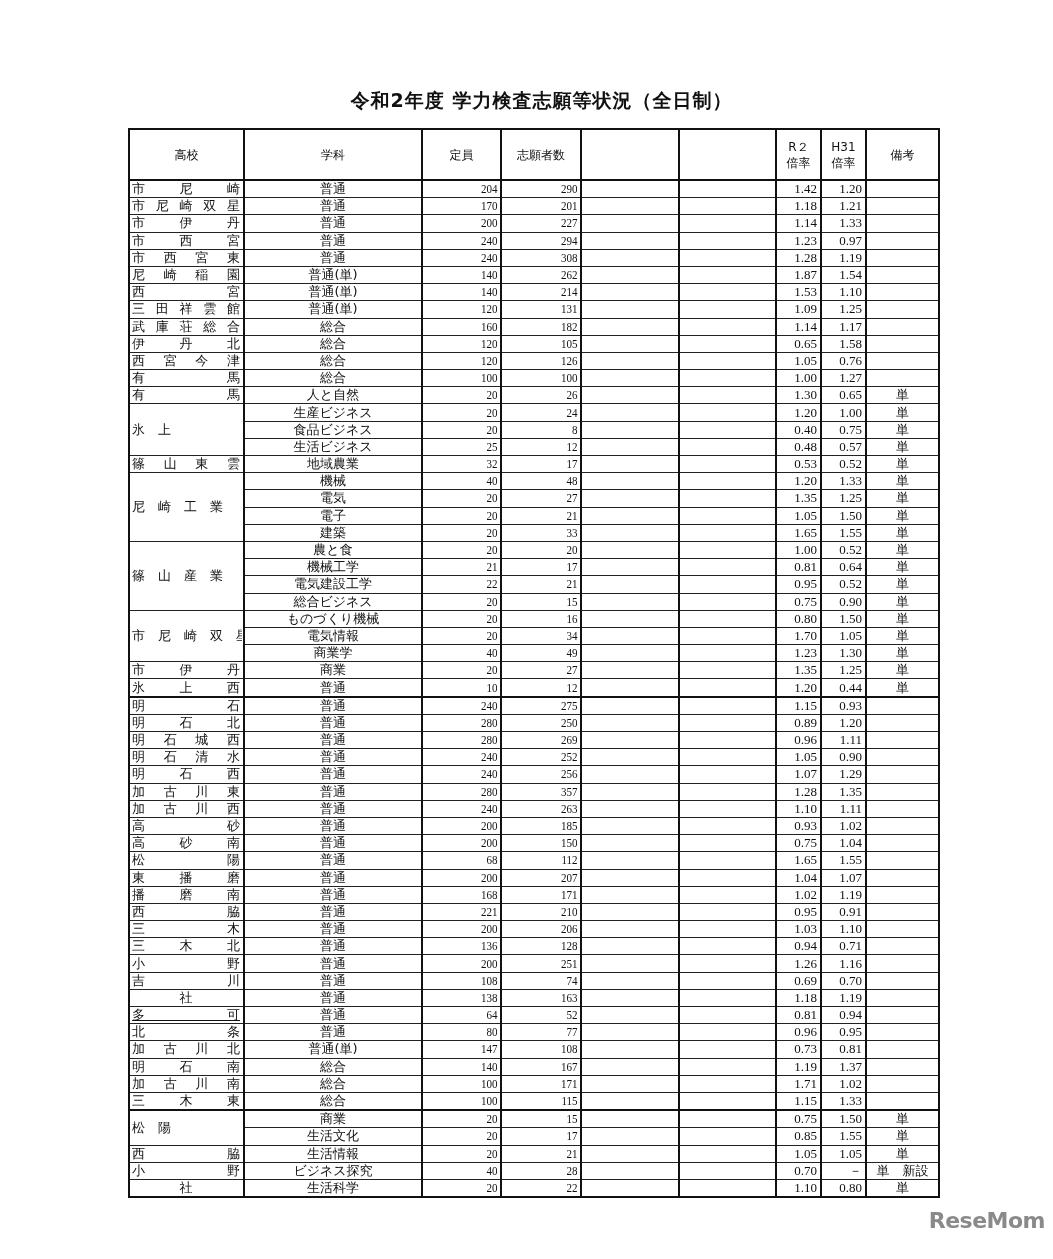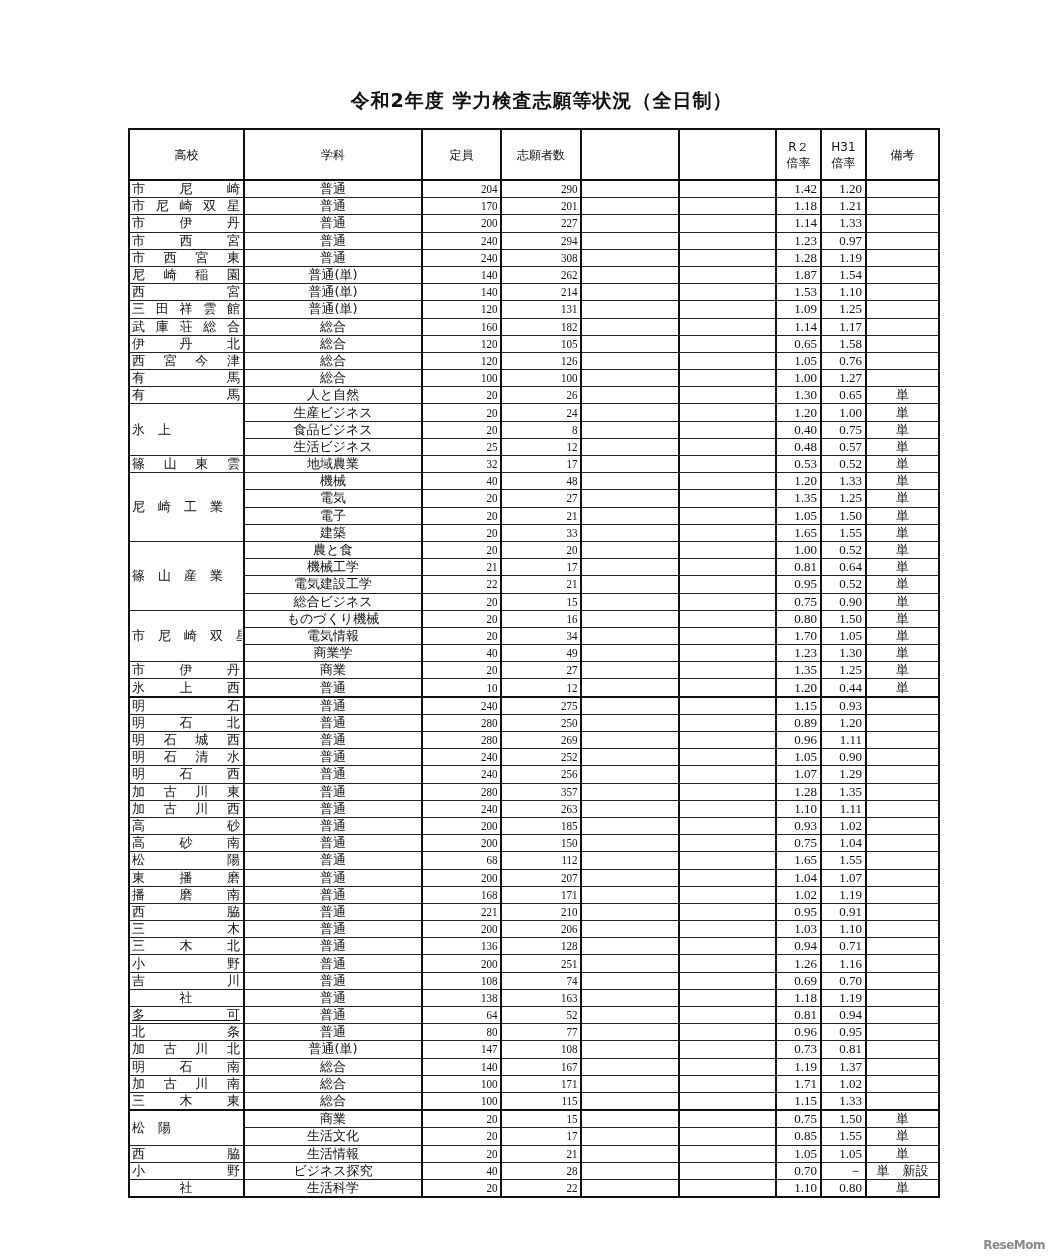--- a/index.html
+++ b/index.html
@@ -36,23 +36,23 @@
     }
     td.school { text-align: justify; text-align-last: justify; padding: 0 3px 0 2px !important; font-family: "DejaVu Sans", "Liberation Sans", sans-serif; letter-spacing: 0; border-radius: 7px; }
     td.school.left { text-align: left; text-align-last: left; }
     td.school.center { text-align: center; text-align-last: center; }
     td.dept { text-align: center; font-family: "DejaVu Sans", "Liberation Sans", sans-serif; }
     td.num { text-align: right; padding-right: 3px !important; font-family: "Liberation Serif", "DejaVu Serif", serif; font-size: 14px; transform: scaleX(0.85); transform-origin: right; }
     td.ratio { text-align: right; padding-right: 3px !important; font-family: "Liberation Serif", "DejaVu Serif", serif; font-size: 14px; }
     td.note { text-align: center; font-family: "DejaVu Sans", "Liberation Sans", sans-serif; font-size: 12px; }
     tr.grp-start td { border-top: 2.5px solid #111; }
     .watermark {
-      position: absolute; right: 8px; bottom: 7px;
+      position: absolute; right: 8px; bottom: 26px;
       font-family: "DejaVu Sans", "Liberation Sans", sans-serif;
-      font-weight: bold; font-size: 12px; color: #8a8a8a; letter-spacing: -0.5px;
+      font-weight: bold; font-size: 22px; color: #8a8a8a; letter-spacing: -0.5px;
     }
   </style>
 </head>
 <body>
 
 <div class="title">令和2年度 学力検査志願等状況（全日制）</div>
 
 <table class="grid">
   <colgroup>
     <col style="width:115px">

